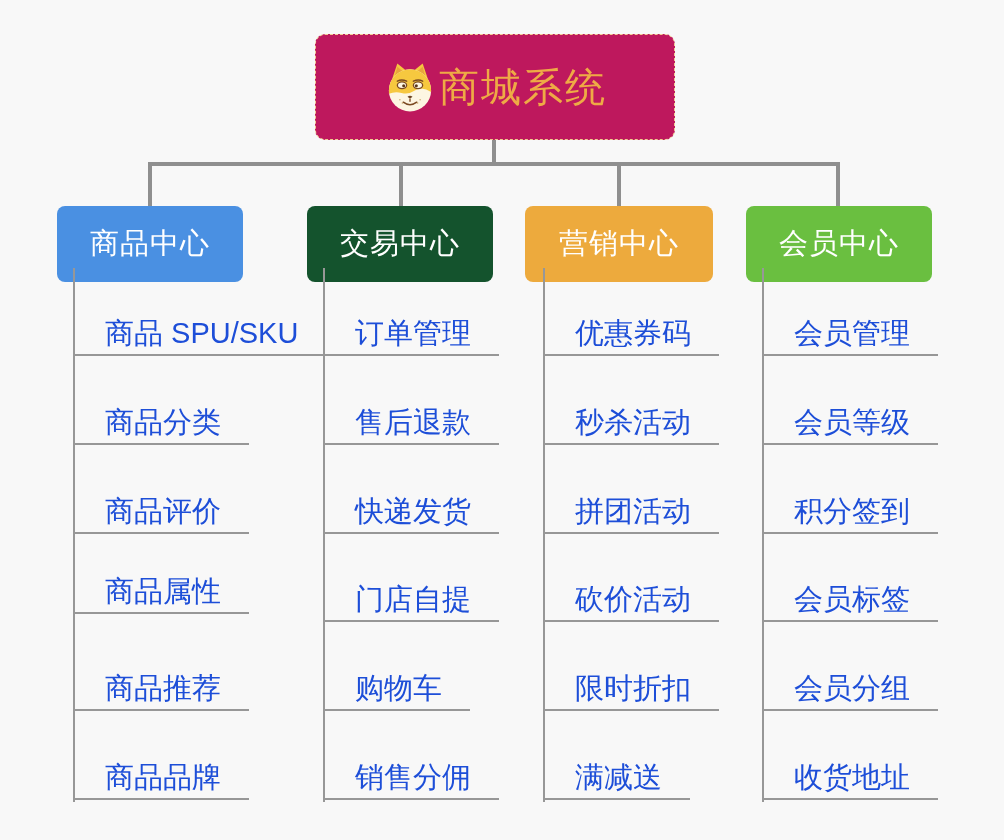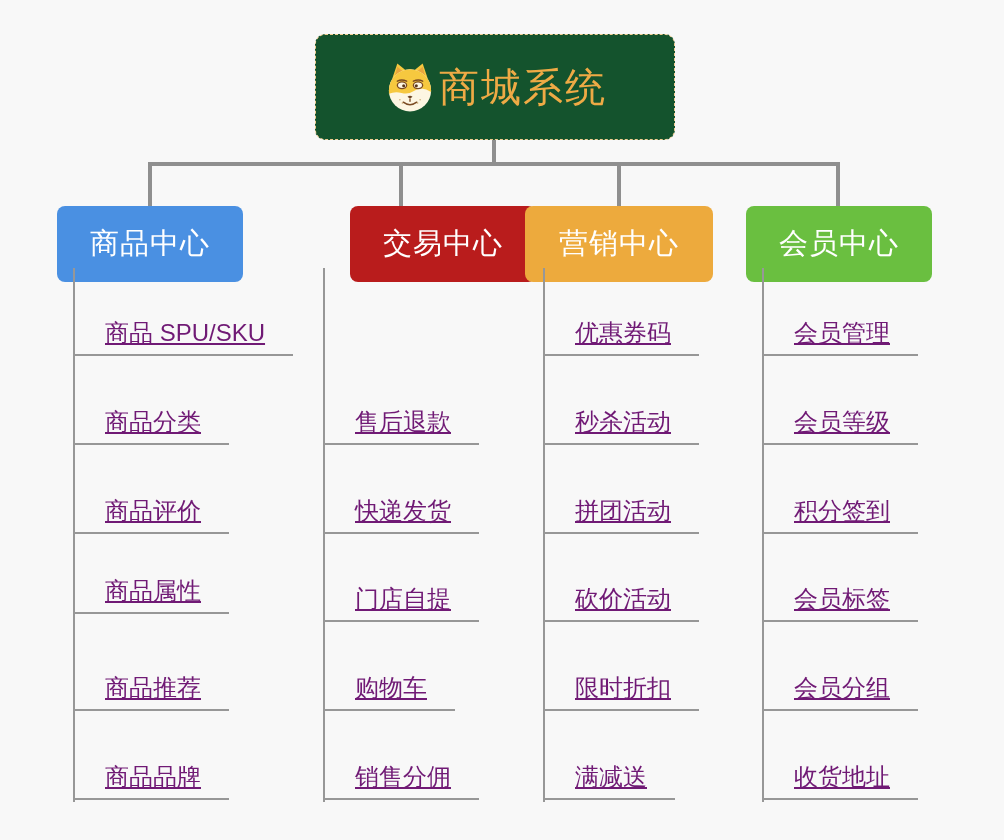--- a/index.html
+++ b/index.html
@@ -8,21 +8,21 @@
     position: relative;
     background: #f8f8f8;
     font-family: "Liberation Sans", "DejaVu Sans", sans-serif;
     overflow: hidden;
   }
   
   .root-node {
     position: absolute;
     left: 315px; top: 34px;
     width: 360px; height: 106px;
-    background: #14532d;
+    background: #be185d;
     border: 1px dashed #f0cd92;
     border-radius: 10px;
     display: flex;
     align-items: center;
     justify-content: center;
     gap: 2px;
   }
   .root-label {
     font-size: 40px;
     letter-spacing: 2px;
@@ -73,26 +73,25 @@
     width: 2px; height: 534px;
     background: #979797;
   }
   .branch-item {
     position: absolute;
     left: 0;
     height: 38px;
     line-height: 30px;
     padding: 0 28px 8px 32px;
     border-bottom: 2px solid #979797;
-    font-size: 24px;
-    color: #701a75;
+    font-size: 29px;
+    color: #1d4ed8;
     white-space: nowrap;
     width: fit-content;
     cursor: pointer;
-    text-decoration: underline;
   }
 </style>
 </head>
 <body>
 
 <svg class="connectors" viewBox="0 0 1004 840" xmlns="http://www.w3.org/2000/svg">
   <g stroke="#8f8f8f" stroke-width="4" fill="none">
     <path d="M494 140 L494 164"></path>
     <path d="M150 206 L150 164 L838 164 L838 206"></path>
     <path d="M401 164 L401 206"></path>
@@ -125,35 +124,36 @@
 
     <circle cx="20" cy="47" r="0.9" fill="#c9a96f"></circle>
     <circle cx="23" cy="51" r="0.9" fill="#c9a96f"></circle>
     <circle cx="44" cy="47" r="0.9" fill="#c9a96f"></circle>
     <circle cx="41" cy="51" r="0.9" fill="#c9a96f"></circle>
   </svg>
   <span class="root-label">商城系统</span>
 </div>
 
 <div class="branch-header" id="header-0" style="background: rgb(74, 144, 226);">商品中心</div>
-<div class="branch-header" id="header-1" style="background: #b91c1c; margin-left: 43px;">交易中心</div>
+<div class="branch-header" id="header-1" style="background: #14532d;">交易中心</div>
 <div class="branch-header" id="header-2" style="background: rgb(237, 170, 61);">营销中心</div>
 <div class="branch-header" id="header-3" style="background: rgb(106, 191, 64);">会员中心</div>
 
 <div class="branch-column" id="col-0">
   <div class="trunk"></div>
 <div class="branch-item" style="top: 50px;">商品 SPU/SKU</div>
     <div class="branch-item" style="top: 139px;">商品分类</div>
     <div class="branch-item" style="top: 228px;">商品评价</div>
     <div class="branch-item" style="top: 308px;">商品属性</div>
     <div class="branch-item" style="top: 405px;">商品推荐</div>
     <div class="branch-item" style="top: 494px;">商品品牌</div>
   </div>
 <div class="branch-column" id="col-1">
   <div class="trunk"></div>
+<div class="branch-item" style="top: 50px;">订单管理</div>
     <div class="branch-item" style="top: 228px;">快递发货</div>
     <div class="branch-item" style="top: 139px;">售后退款</div>
     <div class="branch-item" style="top: 316px;">门店自提</div>
     <div class="branch-item" style="top: 405px;">购物车</div>
     <div class="branch-item" style="top: 494px;">销售分佣</div>
   </div>
 <div class="branch-column" id="col-2">
   <div class="trunk"></div>
 <div class="branch-item" style="top: 50px;">优惠券码</div>
     <div class="branch-item" style="top: 139px;">秒杀活动</div>

